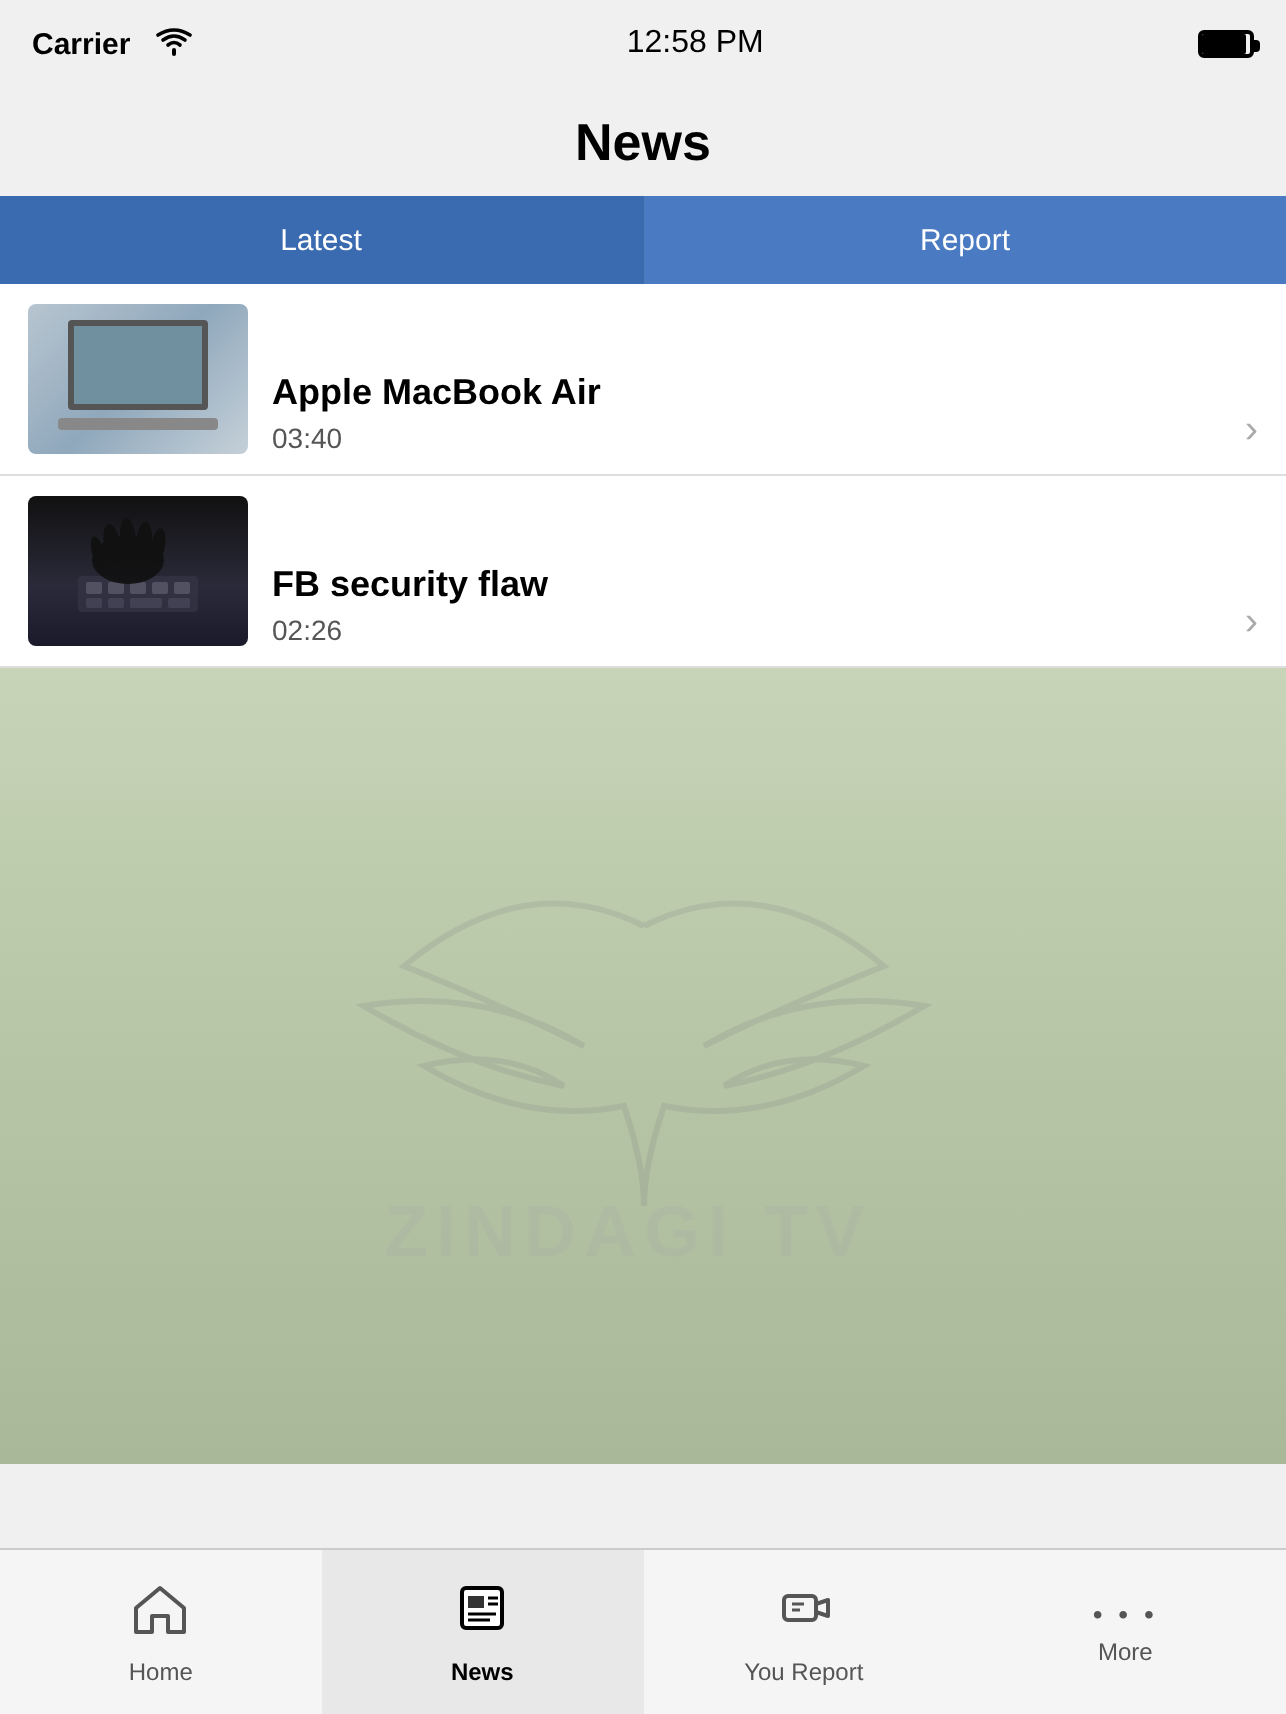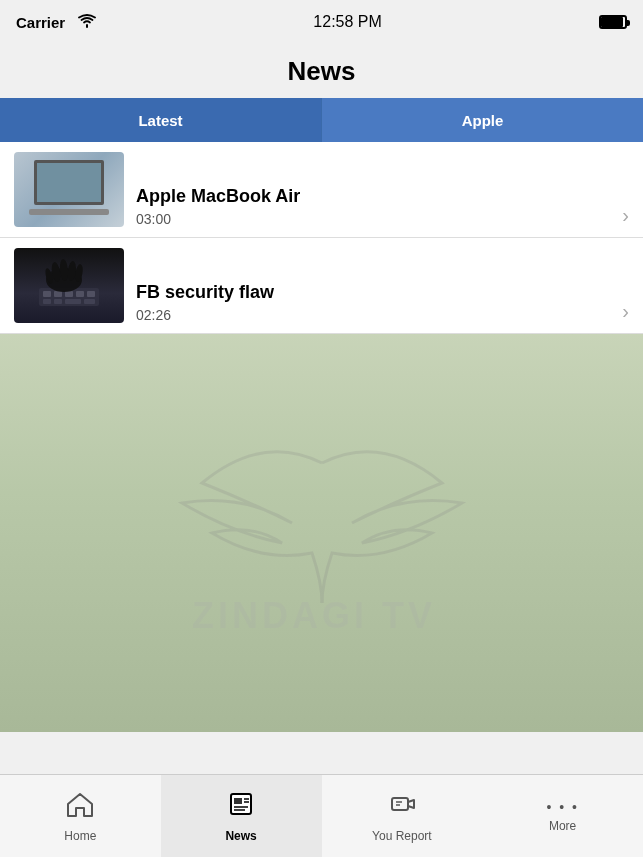--- a/index.html
+++ b/index.html
@@ -62,21 +62,21 @@
       height: 44px;
       background: #4a7ac2;
       display: flex;
     }
     .top-tab {
       flex: 1;
       display: flex;
       align-items: center;
       justify-content: center;
       font-size: 15px;
-      font-weight: 700;
+      font-weight: 400;
       color: #fff;
       border-right: 1px solid #3a6aaa;
       cursor: pointer;
     }
     .top-tab:last-child { border-right: none; }
     .top-tab.active {
       background: #3a6ab0;
     }
 
     
@@ -233,34 +233,34 @@
 
 <div id="header">
   <h1>News</h1>
 </div>
 
 <div id="top-tabs">
   <div class="top-tab active">
     <span>Latest</span>
   </div>
   <div class="top-tab">
-    <span>Apple</span>
+    <span>Report</span>
   </div>
 </div>
 
 <div id="news-list">
 
   <div class="news-item">
     <div class="news-thumb macbook">
       <div class="macbook-screen"></div>
       <div class="macbook-base"></div>
     </div>
     <div class="news-content">
       <div class="news-title">Apple MacBook Air</div>
-      <div class="news-time">03:00</div>
+      <div class="news-time">03:40</div>
     </div>
     <div class="news-chevron">›</div>
   </div>
 
   <div class="news-item">
     <div class="news-thumb fb">
       <div class="fb-hands">
         <svg class="hand-svg" viewBox="0 0 70 55" xmlns="http://www.w3.org/2000/svg">
 
           <rect x="5" y="30" width="60" height="18" rx="2" fill="#334" opacity="0.8"></rect>

